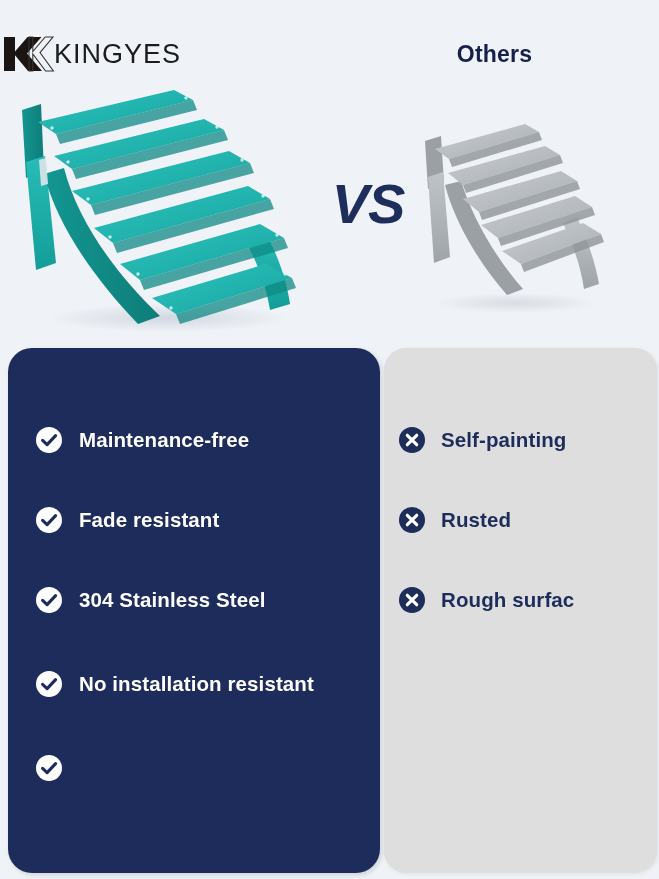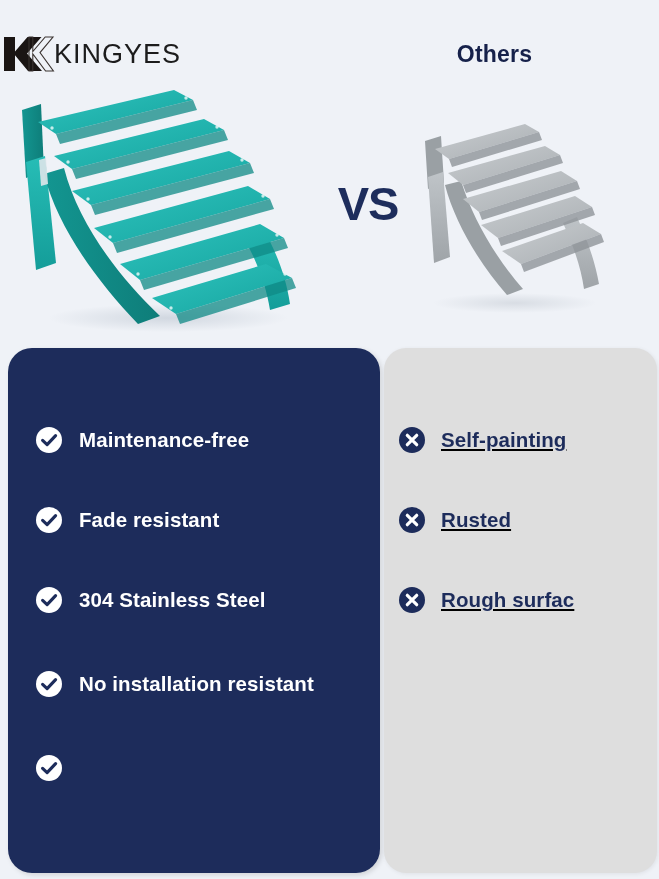--- a/index.html
+++ b/index.html
@@ -33,21 +33,21 @@
   }
 
   
   .prod-left{position:absolute;left:8px;top:88px;width:310px;height:245px;}
   .prod-right{position:absolute;left:405px;top:105px;width:215px;height:210px;}
   .prod-left svg,.prod-right svg{display:block;width:100%;height:100%;}
 
   .vs-badge{
     position:absolute;left:318px;top:172px;width:100px;height:62px;
     display:flex;align-items:center;justify-content:center;
-    font-size:47px;font-weight:bold;color:#1d2d5c;letter-spacing:-1px;
+    font-size:56px;font-weight:bold;color:#1d2d5c;letter-spacing:-1px;font-style:italic;
   }
 
   
   .panel-navy{
     position:absolute;left:8px;top:348px;width:372px;height:525px;
     background:#1d2c5b;border-radius:24px;
     box-shadow:2px 2px 5px rgba(0,0,0,.13);
   }
   .panel-gray{
     position:absolute;left:384px;top:348px;width:273px;height:525px;
@@ -62,21 +62,21 @@
   .rows-right{
     position:absolute;left:384px;top:348px;width:273px;height:525px;
     padding:52px 0 0 0;box-sizing:border-box;
   }
 
   .row{
     display:flex;align-items:center;
     height:80px;margin-bottom:0px;
   }
   .rows-left .row{padding-left:27px;}
-  .rows-right .row{padding-left:14px;text-decoration:underline;}
+  .rows-right .row{padding-left:14px;}
 
   .icon-badge{flex:0 0 auto;width:28px;height:28px;position:relative;}
   .icon-badge svg{display:block;width:28px;height:28px;}
 
   .row-label{
     margin-left:16px;
     font-size:20.5px;font-weight:bold;line-height:1.16;letter-spacing:.1px;
   }
   .rows-left .row-label{color:#ffffff;}
   .rows-right .row-label{color:#1d2c5b;}

